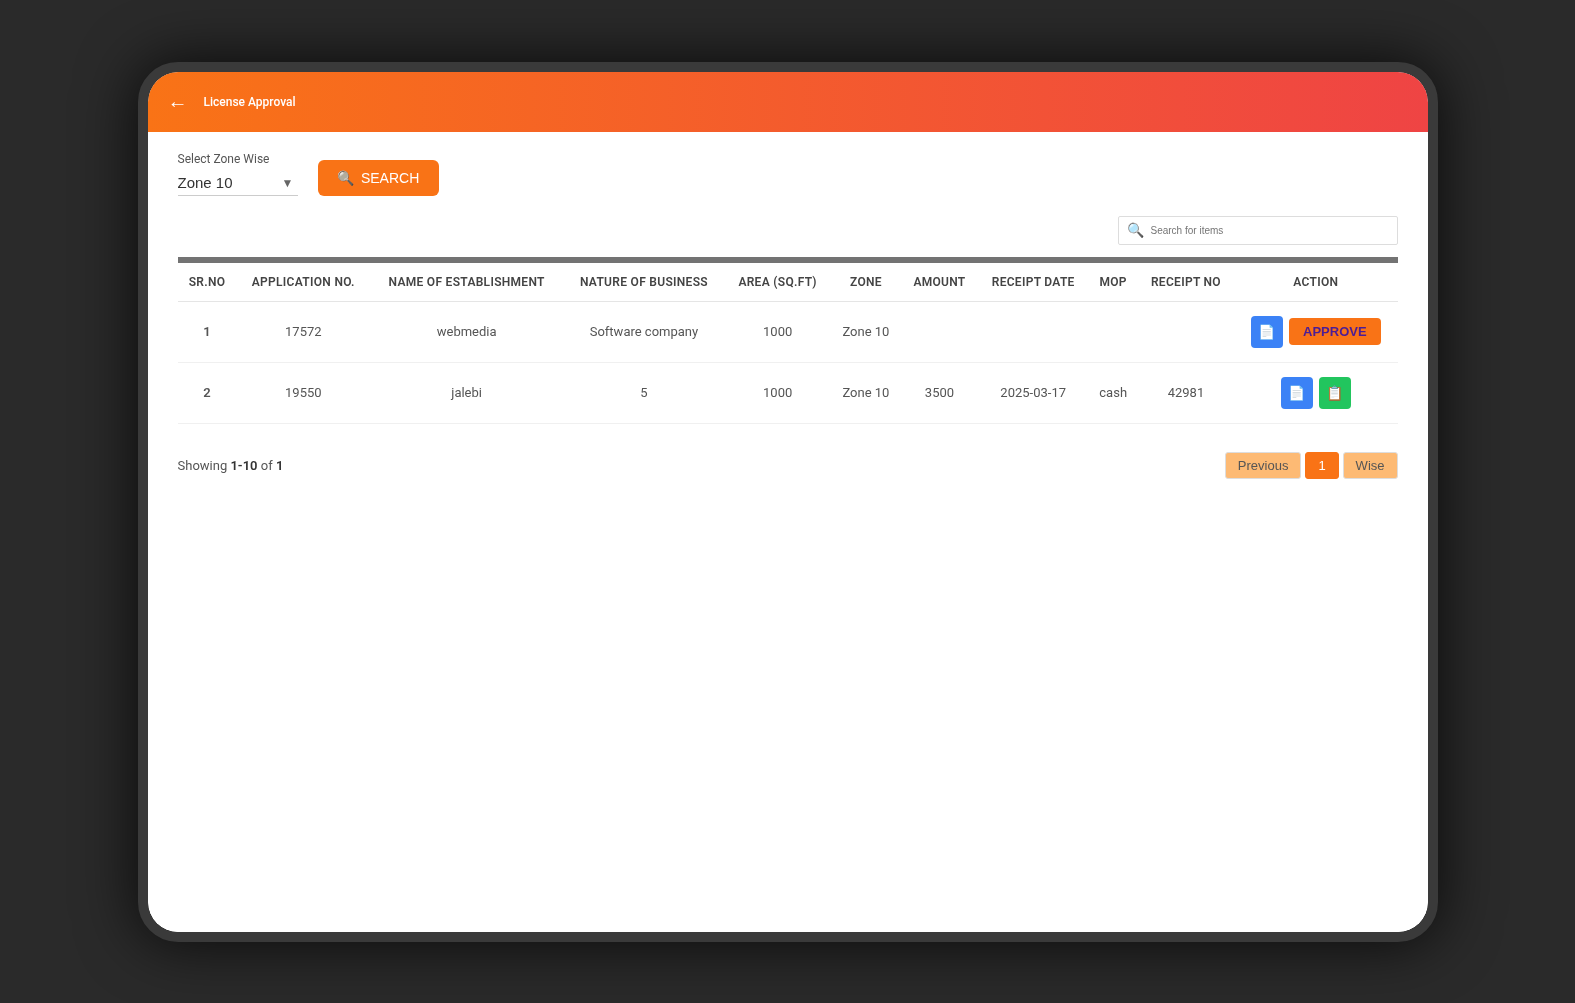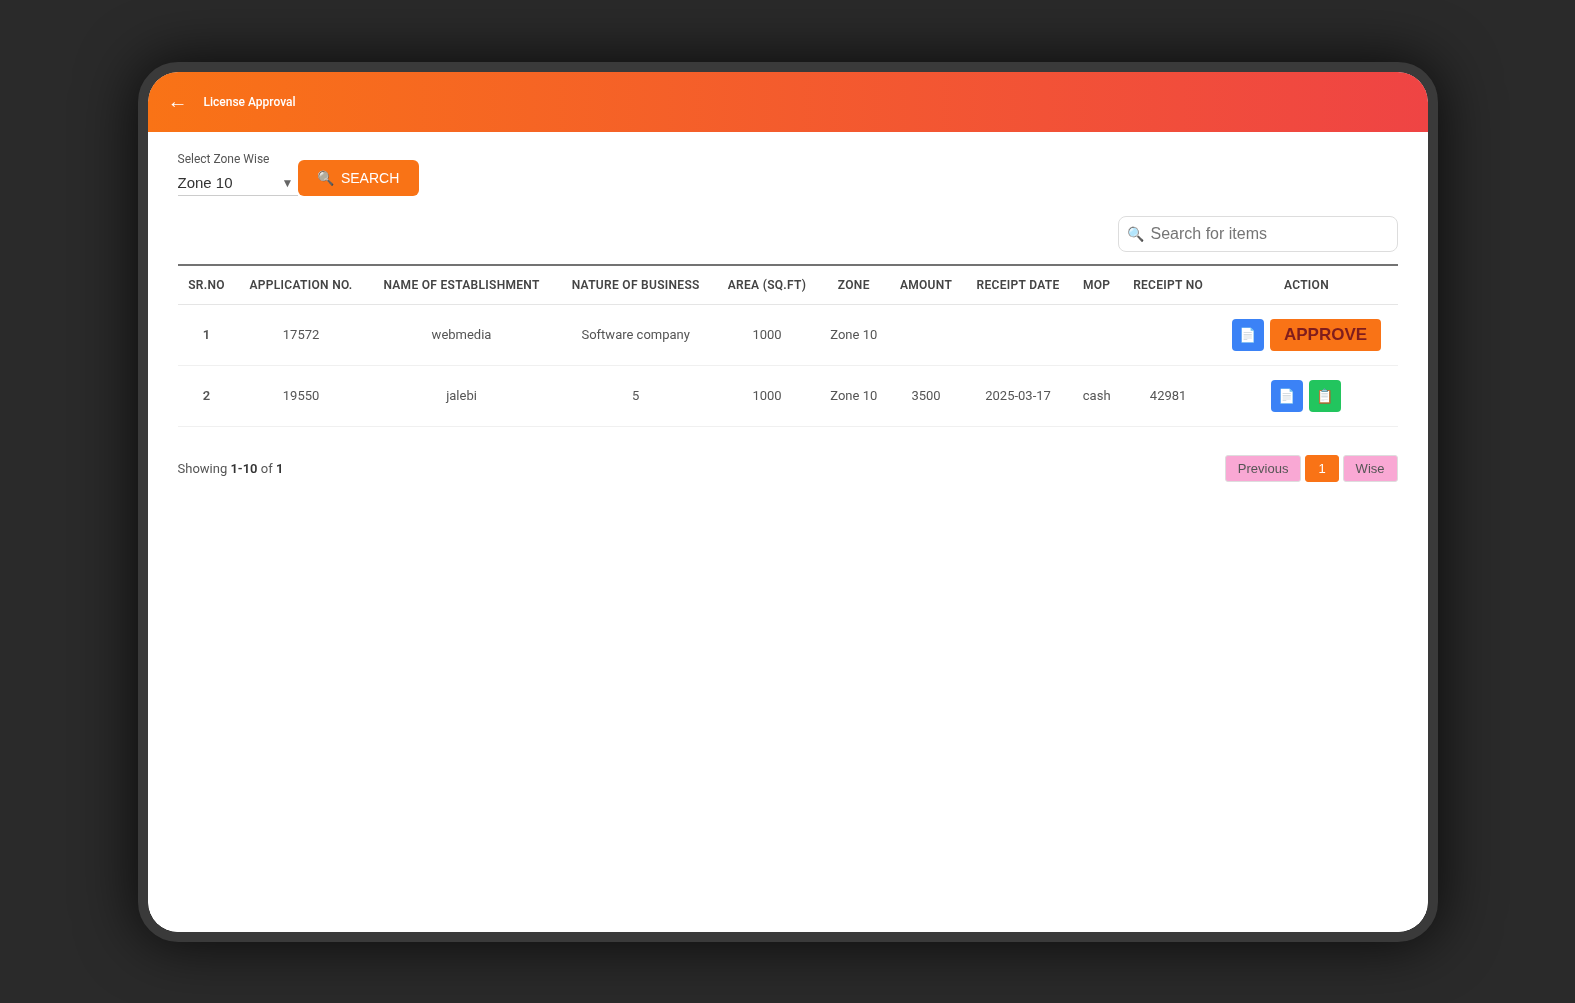--- a/index.html
+++ b/index.html
@@ -52,20 +52,21 @@
     }
     .content-area {
       background: white;
       padding: 20px 30px;
       height: calc(100% - 60px);
       overflow-y: auto;
     }
     .filter-row {
       display: flex;
       align-items: flex-end;
+      gap: 20px;
       margin-bottom: 20px;
     }
     .select-container {
       display: flex;
       flex-direction: column;
       gap: 4px;
     }
     .select-label {
       font-size: 12px;
       color: #555;
@@ -117,34 +118,34 @@
       align-items: center;
     }
     .search-icon-inner {
       position: absolute;
       left: 10px;
       color: #999;
       font-size: 14px;
     }
     .search-input {
       border: 1px solid #ddd;
-      border-radius: 8px;
+      border-radius: 2px;
       padding: 8px 12px 8px 32px;
-      font-size: 16px;
+      font-size: 10px;
       color: #737373;
       width: 280px;
       outline: none;
     }
     .data-table {
       width: 100%;
       border-collapse: collapse;
       font-size: 13px;
     }
     .data-table thead tr {
-      border-top: 2px solid #737373;
+      border-top: 6px solid #737373;
       border-bottom: 1px solid #e5e5e5;
     }
     .data-table th {
       padding: 12px 8px;
       text-align: center;
       font-weight: 600;
       font-size: 12px;
       color: #444;
       text-transform: uppercase;
       letter-spacing: 0.3px;
@@ -171,44 +172,44 @@
       display: flex;
       align-items: center;
       justify-content: center;
       font-size: 14px;
       color: white;
     }
     .icon-btn-blue { background: #3b82f6; }
     .icon-btn-green { background: #22c55e; }
     .approve-btn {
       background: #f97316;
-      color: #7f1d1d;
+      color: #4c1d95;
       border: none;
       border-radius: 4px;
       padding: 6px 14px;
-      font-size: 17px;
+      font-size: 13px;
       font-weight: 600;
       cursor: pointer;
     }
     .pagination-row {
       display: flex;
       justify-content: space-between;
       align-items: center;
       margin-top: 28px;
       font-size: 13px;
       color: #555;
     }
     .pagination-controls {
       display: flex;
       align-items: center;
       gap: 4px;
     }
     .page-btn {
       border: 1px solid #ddd;
-      background: #f9a8d4;
+      background: #fdba74;
       padding: 5px 12px;
       font-size: 13px;
       cursor: pointer;
       border-radius: 3px;
       color: #555;
     }
     .page-btn.active {
       background: #f97316;
       color: white;
       border-color: #f97316;

